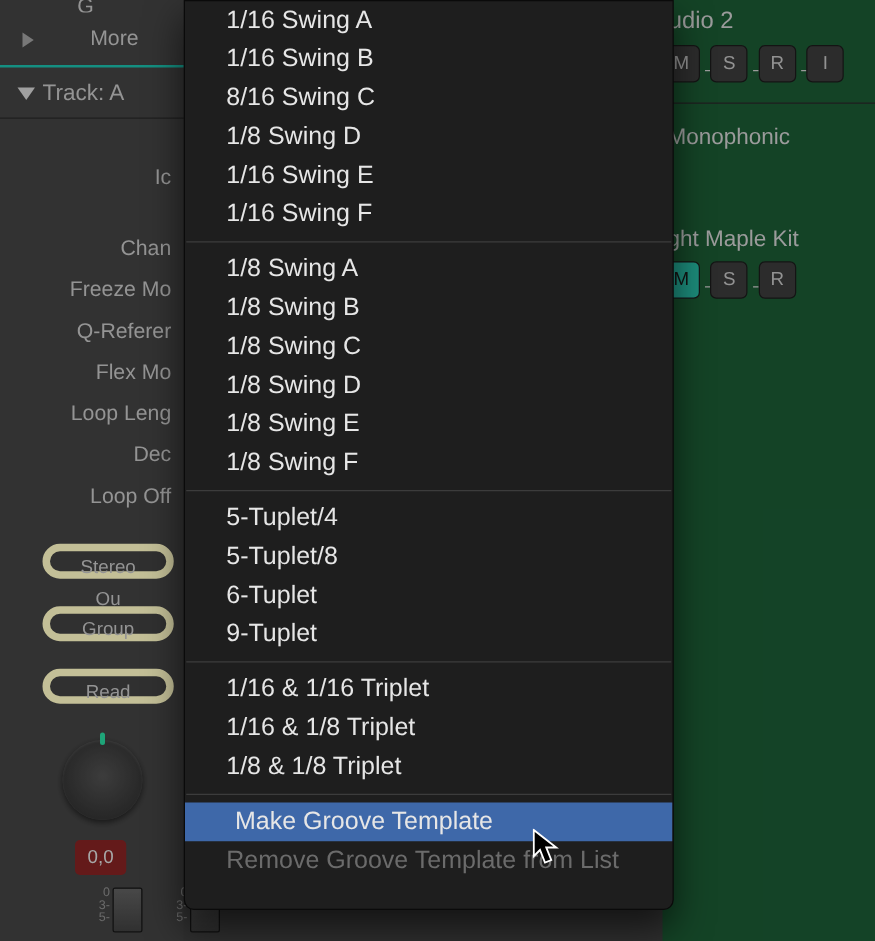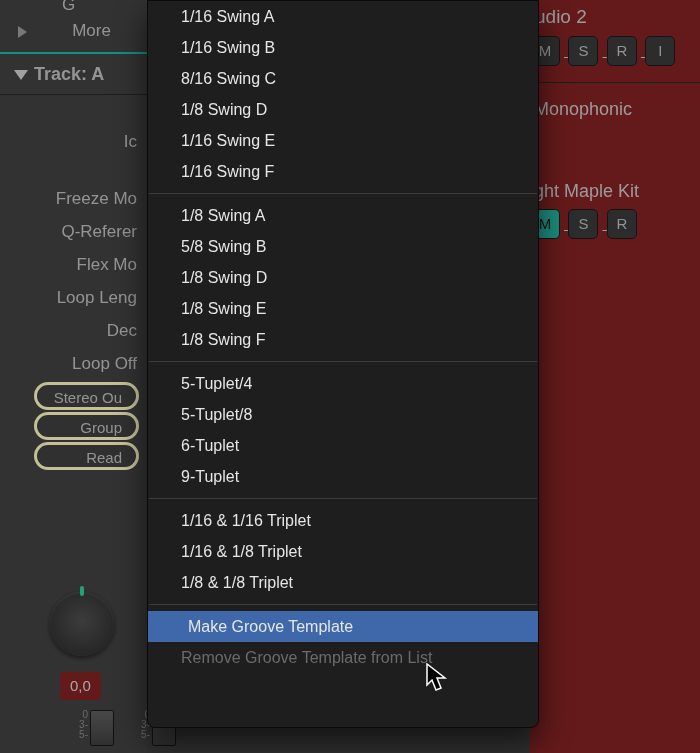--- a/index.html
+++ b/index.html
@@ -57,31 +57,31 @@
     border-bottom:1px solid #222;
     font-size:18px;
     position:relative;
   }
   .inspector .trackhdr::before{
     content:"";position:absolute;left:14px;top:16px;
     width:0;height:0;
     border-left:7px solid transparent;border-right:7px solid transparent;
     border-top:10px solid #cfcfcf;
   }
-  .inspector .trackhdr span{padding-left:20px;font-weight:bold;}
+  .inspector .trackhdr span{padding-left:20px;}
   .inspector .gap{height:30px;}
   .insp-btn{
     display:block;
-    margin:2px 8px 2px auto;
+    margin:22px 8px 2px auto;
     height:28px;line-height:26px;
     padding:0 14px;
-    border:3px solid #fef9c3;
+    border:6px solid #fef9c3;
     border-radius:14px;
     background:#3a3a3a;
-    font-size:15px;text-align:right;
+    font-size:15px;text-align:center;
     box-sizing:border-box;
     width:105px;
   }
   .readout{
     display:inline-block;
     margin-top:10px;margin-left:30px;
     height:28px;line-height:28px;
     padding:0 10px;
     background:#7f1d1d;color:#d8d8d8;
     border-radius:4px;
@@ -106,21 +106,21 @@
     position:absolute;top:0;width:22px;height:34px;
     background:linear-gradient(#5a5a5a,#3a3a3a);
     border:1px solid #111;border-radius:2px;
   }
   .scale{
     position:absolute;top:0;width:12px;height:38px;color:#888;font-size:10px;line-height:10px;
   }
   
   .rightpane{
     position:absolute;left:530px;top:0;width:170px;height:753px;
-    background:#7f1d1d;
+    background:#14532d;
   }
   .rp-title{
     height:34px;line-height:34px;font-size:19px;color:#c8c8c8;
     padding-left:5px;
   }
   .rp-btnrow{height:40px;padding-top:2px;padding-left:0;text-decoration:underline;}
   .rp-btn{
     display:inline-block;min-width:30px;height:30px;line-height:28px;
     text-align:center;border:1px solid #151515;background:#353535;
     color:#bdbdbd;border-radius:5px;margin-right:4px;font-size:15px;
@@ -132,21 +132,21 @@
   
   .menu{
     position:absolute;left:147px;top:0;
     width:392px;height:728px;
     background:#1e1e1e;
     border:1px solid #0a0a0a;
     border-bottom-left-radius:8px;border-bottom-right-radius:8px;
     box-shadow:0 14px 30px rgba(0,0,0,0.6);
     z-index:5;
     box-sizing:border-box;
-    font-size:16px;color:#e6e6e6;
+    font-size:20px;color:#e6e6e6;
     overflow:hidden;
   }
   .menu .item{
     height:31px;line-height:31px;
     padding-left:33px;
     white-space:nowrap;
     cursor:default;
   }
   .menu .sep{
     height:1px;margin:6px 1px;
@@ -172,20 +172,21 @@
   <div class="row" style="height:10px;line-height:10px;text-align:center;">G</div>
   <div class="more">
     <span>More</span>
   </div>
   <div class="trackhdr">
     <span>Track:    A</span>
   </div>
   <div class="gap"></div>
   <div class="row">Ic</div>
   <div class="gap" style="height:24px"></div>
+  <div class="row">Chan</div>
   <div class="row">Freeze Mo</div>
   <div class="row">Q-Referer</div>
   <div class="row">Flex Mo</div>
   <div class="row">Loop Leng</div>
   <div class="row">Dec</div>
   <div class="row">Loop Off</div>
 
   <div class="insp-btn"><span>Stereo Ou</span></div>
   <div class="insp-btn"><span>Group</span></div>
   <div class="insp-btn"><span>Read</span></div>
@@ -235,21 +236,22 @@
 
 <div class="menu">
   <div class="item">1/16 Swing A</div>
   <div class="item">1/16 Swing B</div>
   <div class="item">8/16 Swing C</div>
   <div class="item">1/8 Swing D</div>
   <div class="item">1/16 Swing E</div>
   <div class="item">1/16 Swing F</div>
   <div class="sep"></div>
   <div class="item">1/8 Swing A</div>
-  <div class="item">5/8 Swing B</div>
+  <div class="item">1/8 Swing B</div>
+  <div class="item">1/8 Swing C</div>
   <div class="item">1/8 Swing D</div>
   <div class="item">1/8 Swing E</div>
   <div class="item">1/8 Swing F</div>
   <div class="sep"></div>
   <div class="item">5-Tuplet/4</div>
   <div class="item">5-Tuplet/8</div>
   <div class="item">6-Tuplet</div>
   <div class="item">9-Tuplet</div>
   <div class="sep"></div>
   <div class="item">1/16 &amp; 1/16 Triplet</div>

